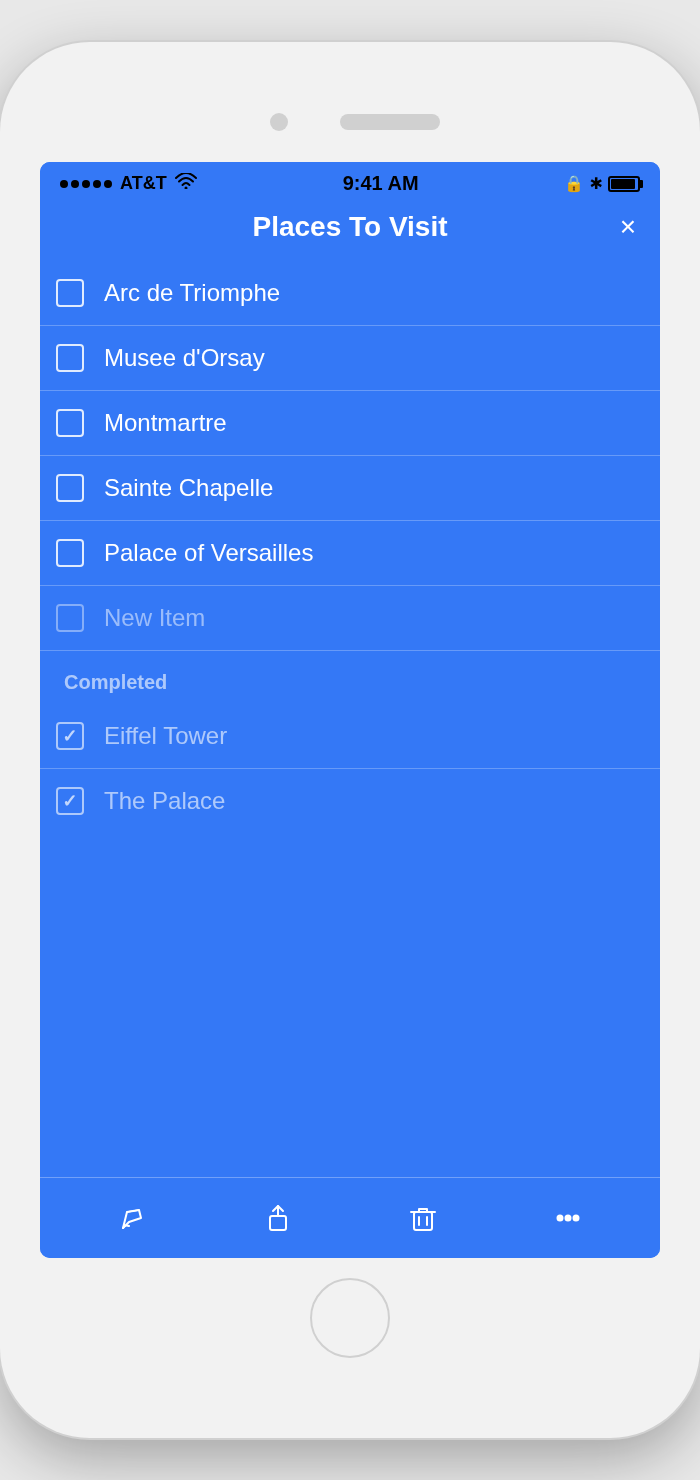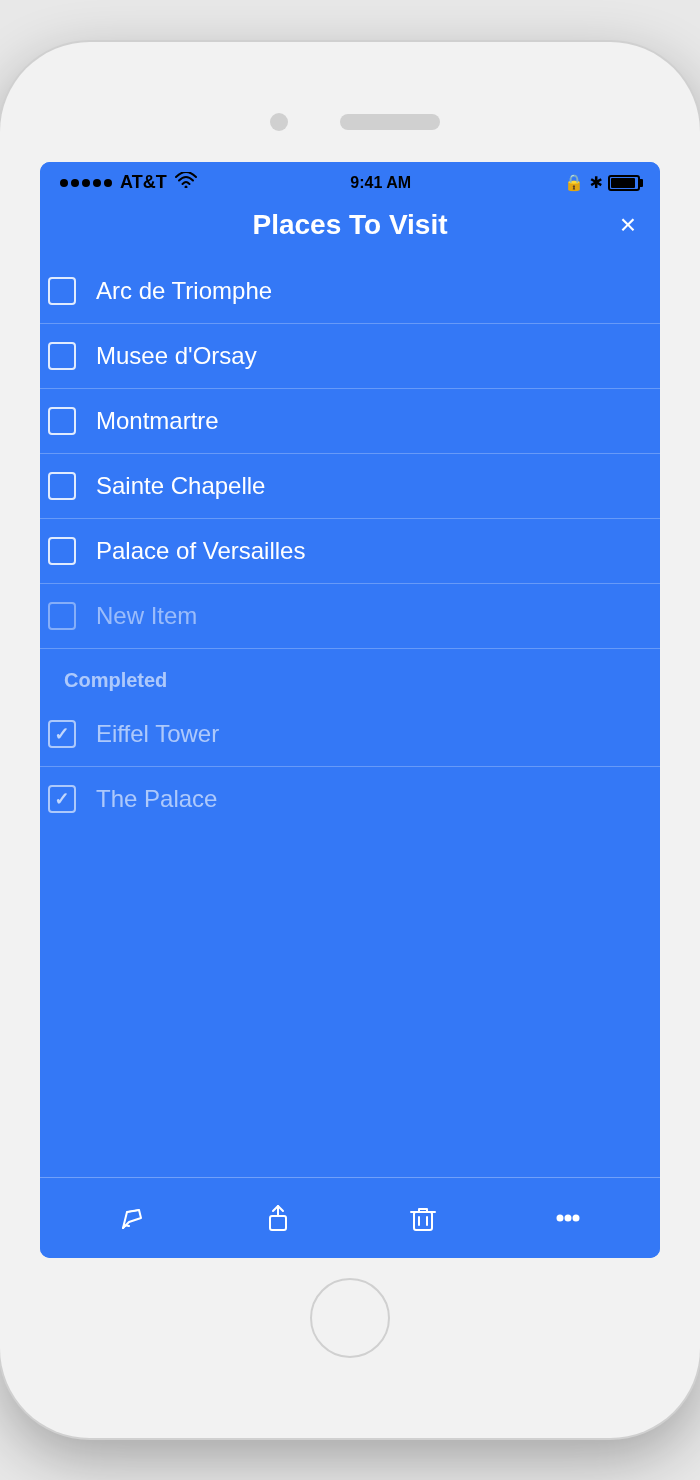--- a/index.html
+++ b/index.html
@@ -98,21 +98,21 @@
     .carrier-text {
       font-size: 18px;
       font-weight: 600;
       color: #000;
     }
     .wifi-icon {
       margin-left: 4px;
       font-size: 18px;
     }
     .status-center {
-      font-size: 16px;
+      font-size: 20px;
       font-weight: 600;
       color: #000;
       text-align: right;
     }
     .status-right {
       display: flex;
       align-items: center;
       gap: 5px;
       font-size: 16px;
       color: #000;
@@ -176,21 +176,21 @@
     
     .list-area {
       flex: 1;
       overflow-y: auto;
       padding: 0;
     }
 
     .list-item {
       display: flex;
       align-items: center;
-      padding: 18px 8px;
+      padding: 18px 16px;
       border-bottom: 1px solid rgba(255,255,255,0.25);
       cursor: pointer;
     }
     .list-item:last-child {
       border-bottom: 1px solid rgba(255,255,255,0.25);
     }
 
     .checkbox {
       width: 28px;
       height: 28px;

